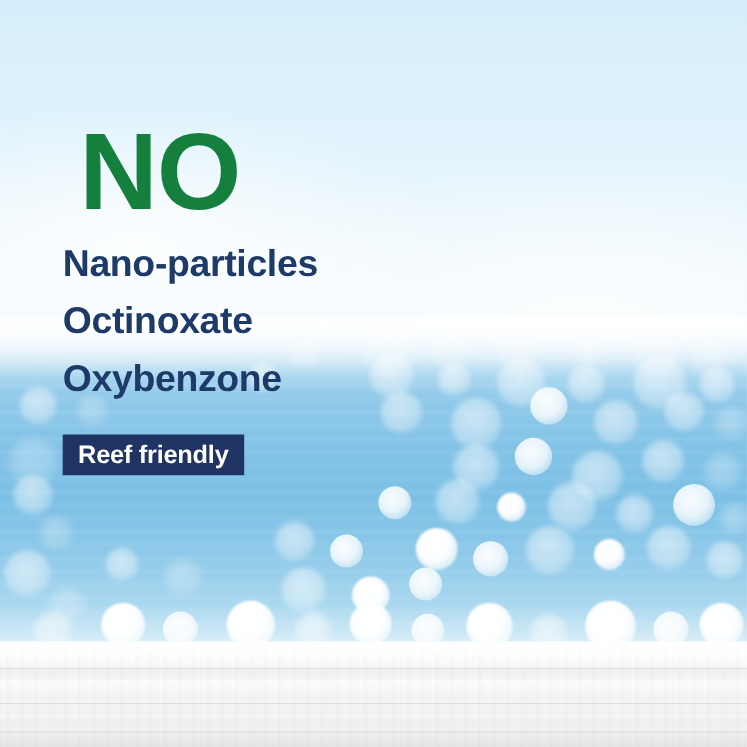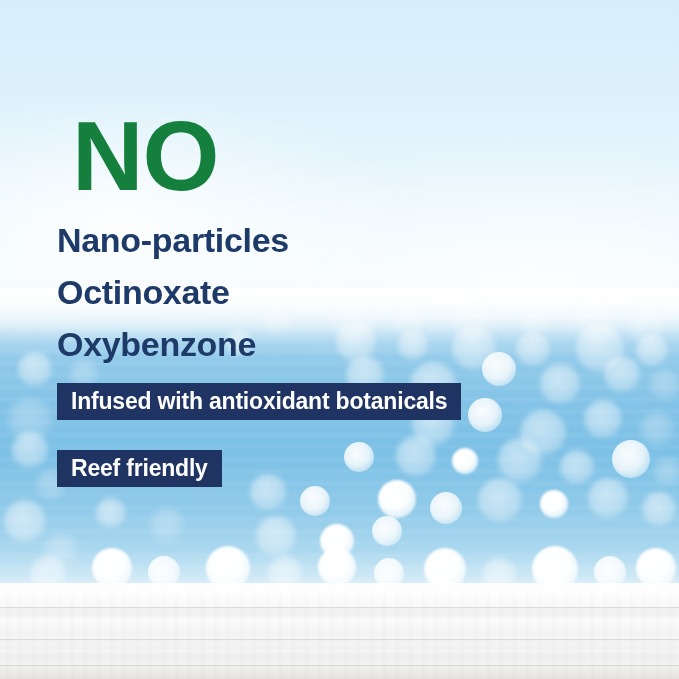--- a/index.html
+++ b/index.html
@@ -332,21 +332,18 @@
     <div class="headline">NO</div>
 
     <div class="no-list">
       <div class="no-item">Nano-particles</div>
       <div class="no-item">Octinoxate</div>
       <div class="no-item">Oxybenzone</div>
     </div>
 
     <div class="badges">
       <div class="badge-row">
-        <span class="badge">Infused with antioxidant botanicals</span>
-      </div>
-      <div class="badge-row">
         <span class="badge">Reef friendly</span>
       </div>
     </div>
 
   </div>
 </div>
 
 </body></html>

